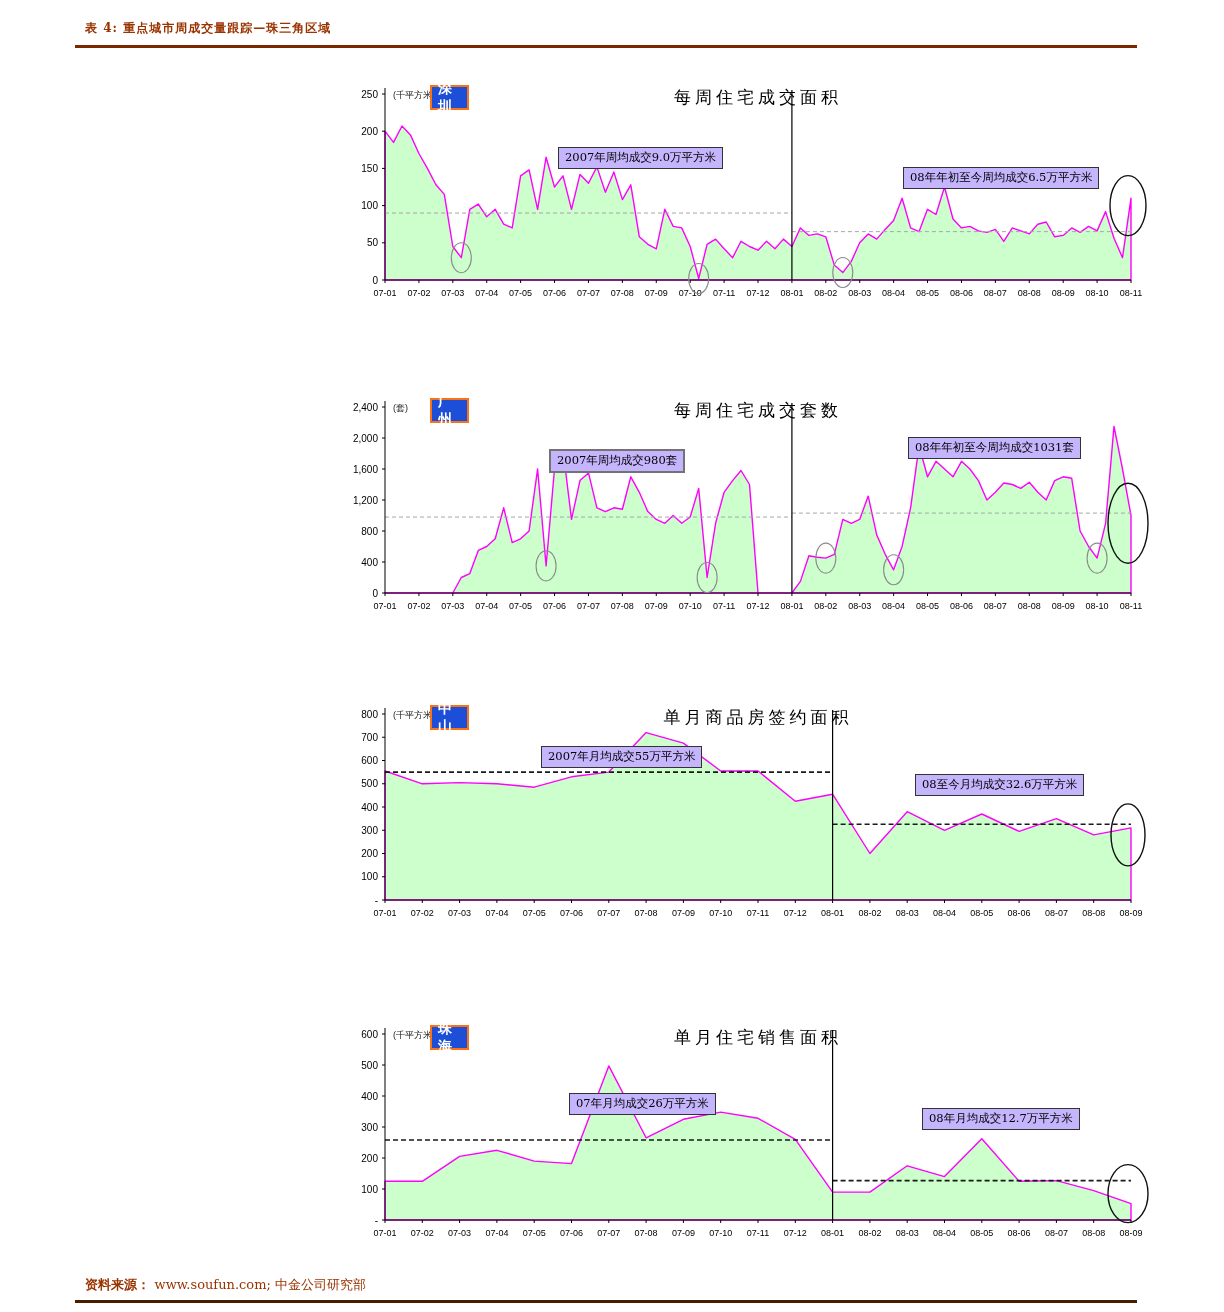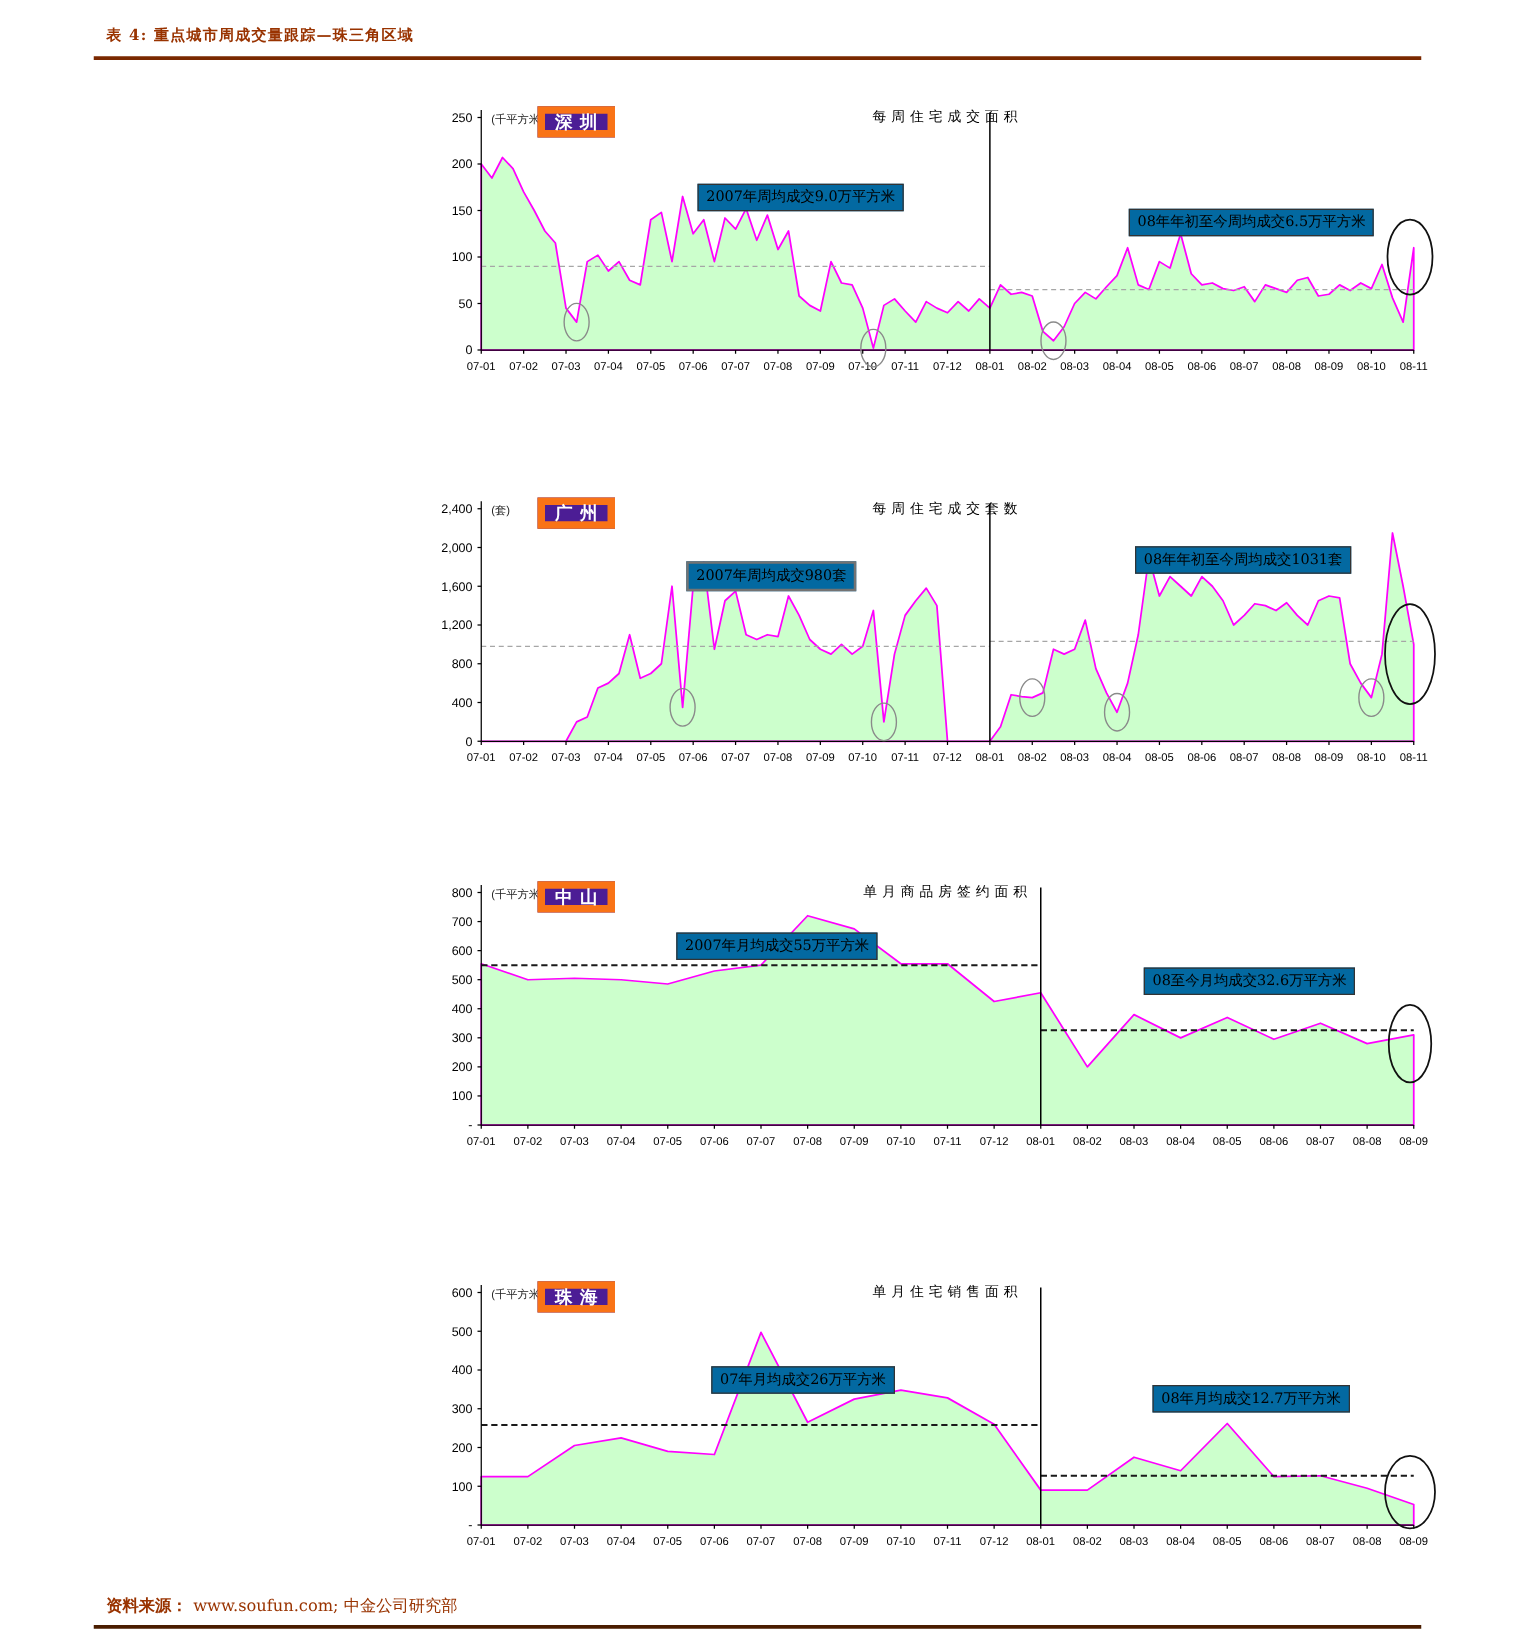--- a/index.html
+++ b/index.html
@@ -5,26 +5,26 @@
   html,body{margin:0;padding:0;background:#fff;}
   body{width:1224px;height:1312px;position:relative;font-family:"Liberation Sans",sans-serif;}
   .report-title{position:absolute;left:85px;top:20px;font-family:"DejaVu Serif",serif;font-weight:bold;font-size:12px;color:#993300;letter-spacing:1px;white-space:nowrap;}
   .title-rule{position:absolute;left:75px;top:45px;width:1062px;height:3px;background:#7a2800;}
   .bottom-rule{position:absolute;left:75px;top:1300px;width:1062px;height:3px;background:#4a1d00;}
   .source-line{position:absolute;left:85px;top:1276px;font-size:13px;color:#993300;font-family:"DejaVu Serif",serif;font-weight:bold;white-space:nowrap;}
   .source-line .src-body{font-weight:normal;}
   .chart{position:absolute;left:345px;width:820px;height:230px;}
   #chart0{top:84px;} #chart1{top:397px;} #chart2{top:704px;} #chart3{top:1024px;}
   .chart svg{position:absolute;left:0;top:0;overflow:visible;font-family:"Liberation Sans",sans-serif;}
-  .city-badge{position:absolute;left:85px;top:1px;width:62px;height:25px;background:#4c1d95;border:6px solid #f97316;color:#fff;
+  .city-badge{position:absolute;left:85px;top:1px;width:39px;height:25px;background:#1d4ed8;border:2px solid #f97316;color:#fff;
     display:flex;align-items:center;justify-content:center;font-size:14px;font-weight:bold;letter-spacing:6px;padding-left:6px;box-sizing:border-box;
     font-family:"DejaVu Serif",serif;}
-  .chart-title{position:absolute;left:413px;top:2px;transform:translateX(-50%);font-size:11px;color:#000;
+  .chart-title{position:absolute;left:413px;top:2px;transform:translateX(-50%);font-size:17px;color:#000;
     font-family:"DejaVu Serif",serif;letter-spacing:4px;white-space:nowrap;}
-  .ann{position:absolute;background:#0369a1;border:1px solid #333;font-size:11.5px;line-height:1.35;padding:2px 6px;
+  .ann{position:absolute;background:#c4b5fd;border:1px solid #333;font-size:11.5px;line-height:1.35;padding:2px 6px;
     white-space:nowrap;font-family:"DejaVu Serif",serif;color:#000;}
   .ann-thick{border:2px solid #737373;}
 </style>
 </head>
 <body>
 
 <div class="report-title">表 4:  重点城市周成交量跟踪—珠三角区域</div>
 <div class="title-rule"></div>
 
 <div class="chart" id="chart0">

